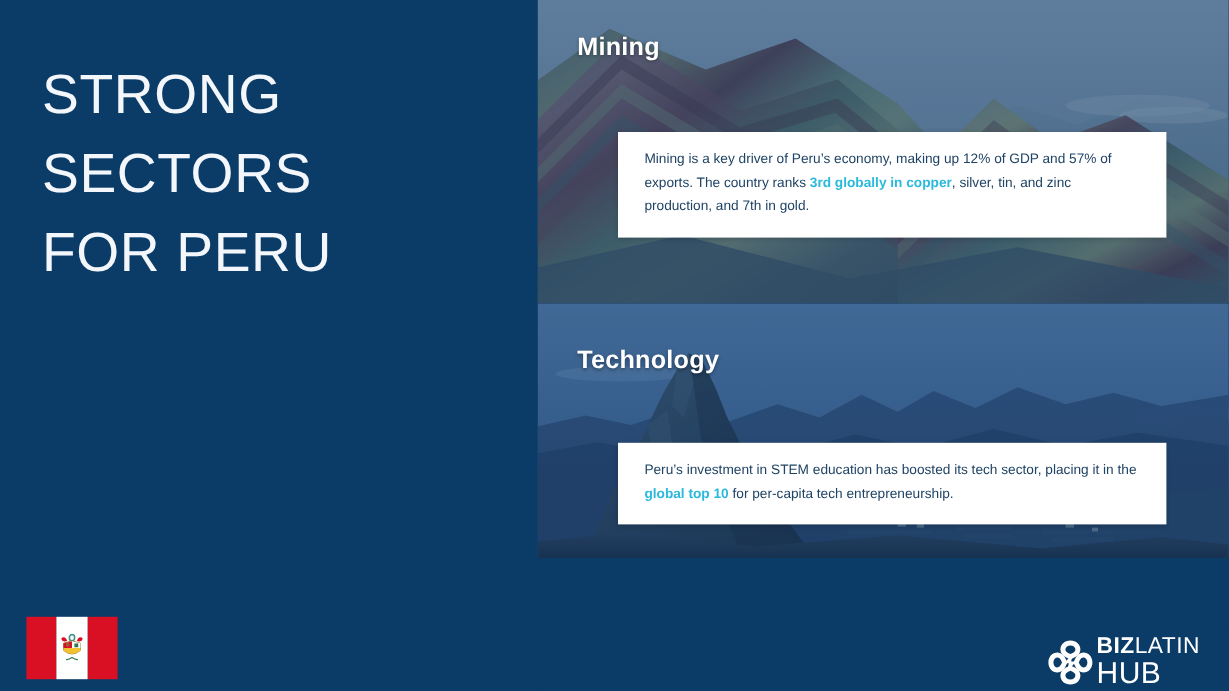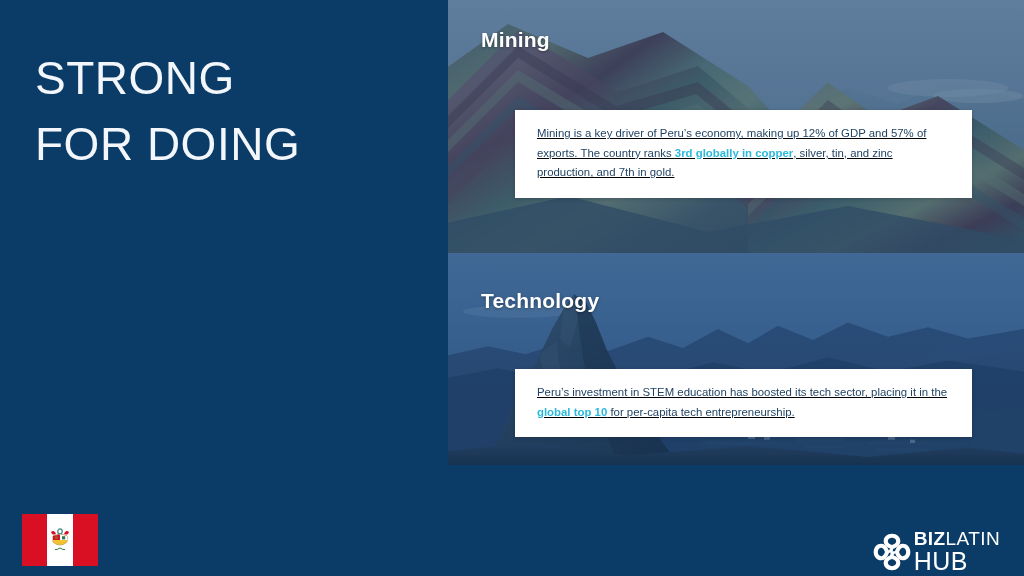--- a/index.html
+++ b/index.html
@@ -60,21 +60,20 @@
     position:absolute;left:33px;font-size:21px;font-weight:bold;color:#ffffff;
     text-shadow:0 1px 3px rgba(0,0,0,0.35);letter-spacing:0.2px;
   }
   #label-mining{top:28px;}
   #label-technology{top:36px;}
 
   .text-card{
     position:absolute;left:67px;width:457px;background:#ffffff;
     box-sizing:border-box;padding:14px 22px 15px 22px;
     box-shadow:0 1px 4px rgba(0,0,0,0.18);
-    text-decoration:underline;
   }
   #card-mining{top:110px;}
   #card-technology{top:116px;}
   .card-text{
     font-size:11.4px;line-height:1.72;color:#1f4364;margin:0;
   }
   .hl{color:#2bb9dc;font-weight:bold;}
 
   
   #bottom-bar{
@@ -92,21 +91,22 @@
 </style>
 </head>
 <body>
 
 <div id="stage">
 
   <div id="left-panel">
 
     <div id="title-block">
       <div class="title-line">STRONG</div>
-      <div class="title-line">FOR DOING</div>
+      <div class="title-line">SECTORS</div>
+      <div class="title-line">FOR PERU</div>
     </div>
 
     <div id="peru-flag">
       <div class="flag-band flag-red"></div>
       <div class="flag-band flag-white">
         <svg id="coat-of-arms" viewBox="0 0 22 24">
           <path d="M2 4 Q4 2 6 4 L7 6 Q5 7 3 6 Z" fill="#d91023"></path>
           <path d="M20 4 Q18 2 16 4 L15 6 Q17 7 19 6 Z" fill="#d91023"></path>
           <ellipse cx="11" cy="3.4" rx="2.2" ry="2.6" fill="none" stroke="#3f8f86" stroke-width="1.3"></ellipse>
           <path d="M4 8 L11 6 L18 8 L18 14 Q11 20 4 14 Z" fill="#ffffff" stroke="#8a6a2a" stroke-width="0.7"></path>

